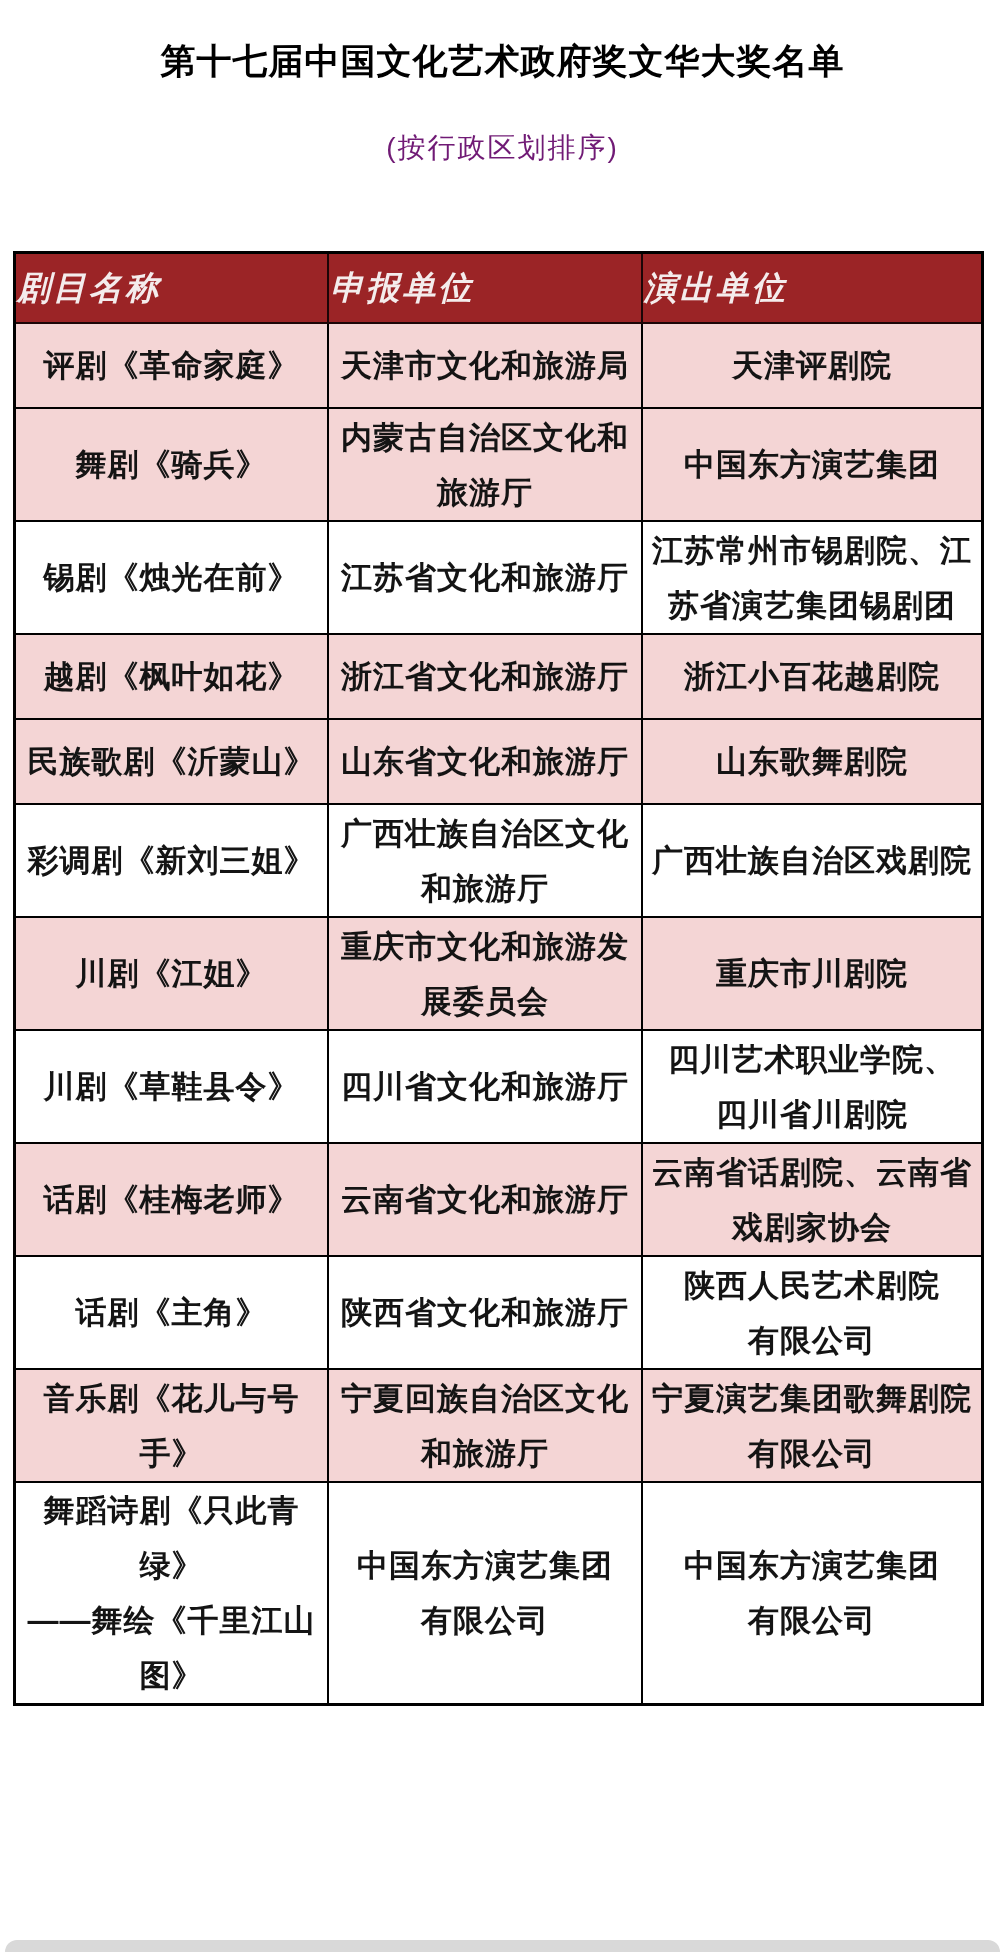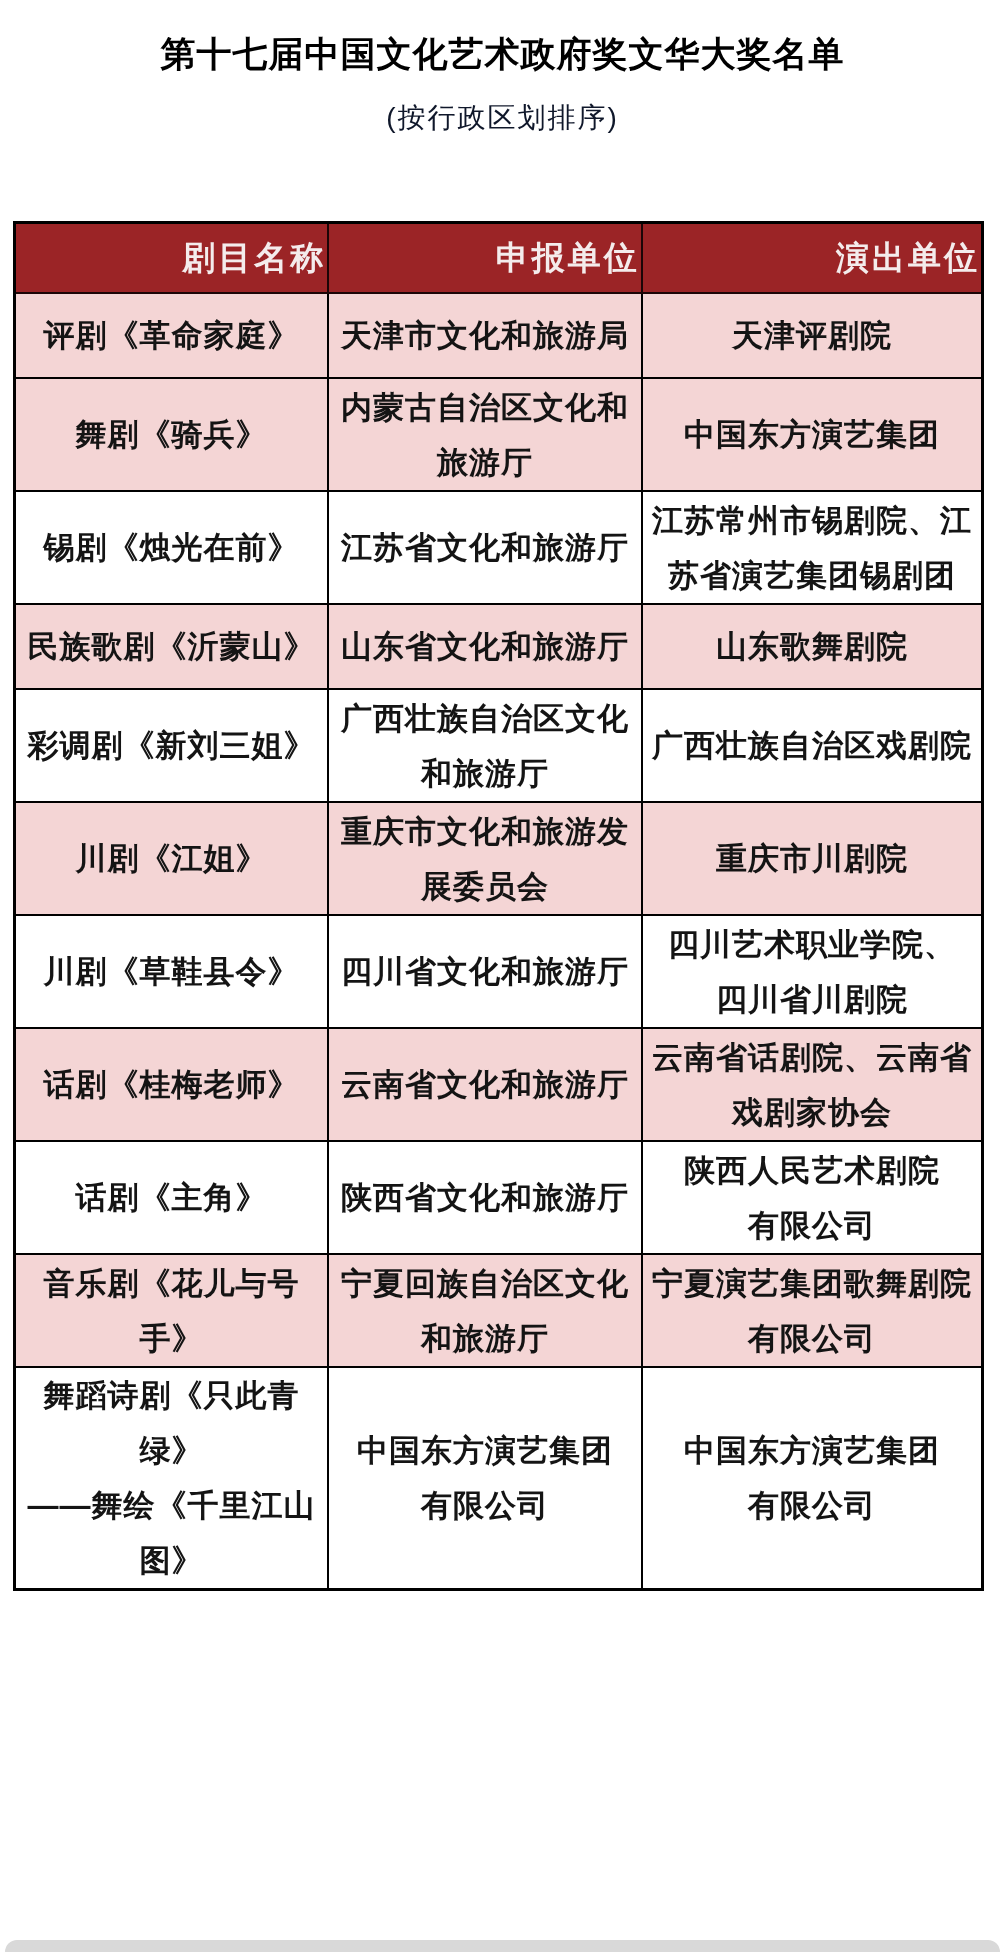--- a/index.html
+++ b/index.html
@@ -13,57 +13,58 @@
   body{
     width:1005px;height:1952px;
     background:#ffffff;
     position:relative;
     font-family:"Liberation Sans", sans-serif;
     color:#111111;
     overflow:hidden;
   }
   .page-title{
     padding-top:26px;
-    margin:8px;
+    margin:15px;
     text-align:center;
     font-size:35px;
     line-height:40px;
     font-weight:bold;
     letter-spacing:1px;
     color:#000000;
   }
   .page-subtitle{
-    margin-top:26px;
+    margin-top:49px;
     text-align:center;
     font-size:28px;
     line-height:36px;
     font-weight:400;
     letter-spacing:2px;
-    color:#0f172a;
+    color:#701a75;
   }
   table.awards{
     margin:85px 0 0 13px;
     width:971px;
     border-collapse:collapse;
     table-layout:fixed;
     border:3px solid var(--border);
   }
   col.c1{width:32.4%;}
   col.c2{width:32.4%;}
   col.c3{width:35.2%;}
   th{
     background:var(--header-bg);
     color:var(--header-text);
     font-size:33px;
     font-weight:bold;
     letter-spacing:3px;
     height:66px;
     border:2px solid #1c0506;
-    text-align:right;
+    text-align:left;
     vertical-align:middle;
+    font-style:italic;
   }
   td{
     border:2px solid var(--border);
     text-align:center;
     vertical-align:middle;
     font-size:31px;
     font-weight:600;
     line-height:55px;
     letter-spacing:1px;
     white-space:pre-line;
@@ -113,20 +114,25 @@
 旅游厅</td>
         <td>中国东方演艺集团</td>
       </tr>
       <tr class="tall">
         <td>锡剧《烛光在前》</td>
         <td>江苏省文化和旅游厅</td>
         <td>江苏常州市锡剧院、江
 苏省演艺集团锡剧团</td>
       </tr>
       <tr class="pink short">
+        <td>越剧《枫叶如花》</td>
+        <td>浙江省文化和旅游厅</td>
+        <td>浙江小百花越剧院</td>
+      </tr>
+      <tr class="pink short">
         <td>民族歌剧《沂蒙山》</td>
         <td>山东省文化和旅游厅</td>
         <td>山东歌舞剧院</td>
       </tr>
       <tr class="tall">
         <td>彩调剧《新刘三姐》</td>
         <td>广西壮族自治区文化
 和旅游厅</td>
         <td>广西壮族自治区戏剧院</td>
       </tr>

